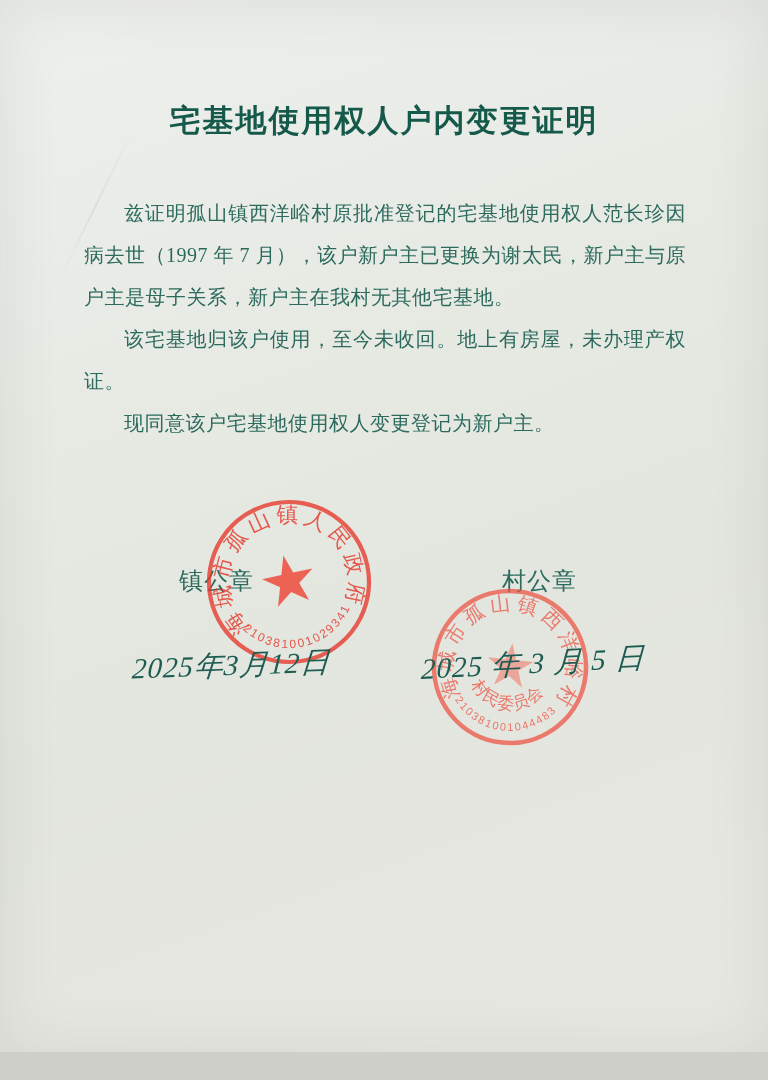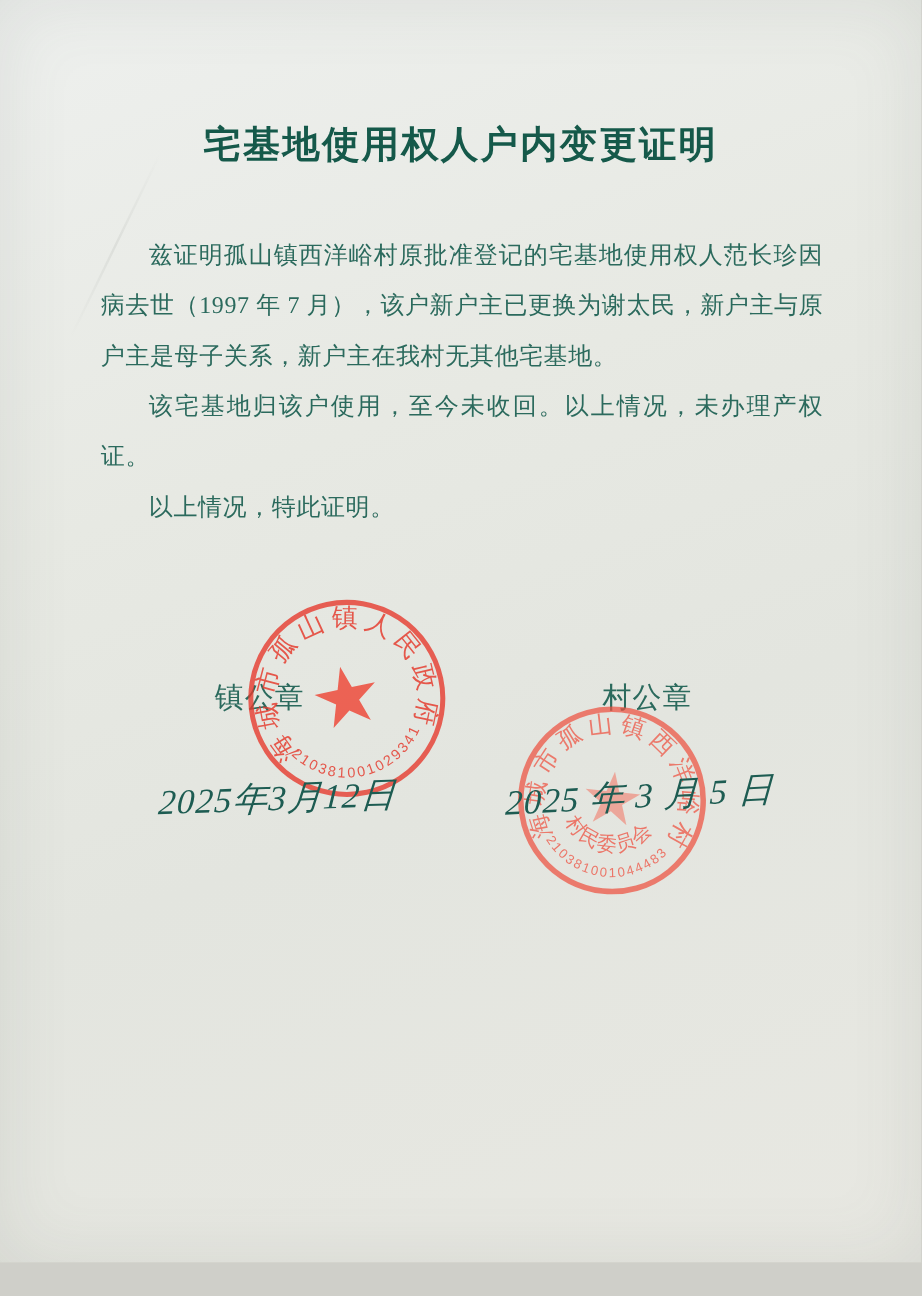--- a/index.html
+++ b/index.html
@@ -54,22 +54,22 @@
 <body>
 
 <div class="page">
 
   <div class="crease"></div>
 
   <h1 class="title">宅基地使用权人户内变更证明</h1>
 
   <div class="body-text">
     <p>兹证明孤山镇西洋峪村原批准登记的宅基地使用权人范长珍因病去世（1997 年 7 月），该户新户主已更换为谢太民，新户主与原户主是母子关系，新户主在我村无其他宅基地。</p>
-    <p>该宅基地归该户使用，至今未收回。以上情况，未办理产权证。</p>
-    <p>以上情况，特此证明。</p>
+    <p>该宅基地归该户使用，至今未收回。地上有房屋，未办理产权证。</p>
+    <p>现同意该户宅基地使用权人变更登记为新户主。</p>
   </div>
 
   <div class="seal-label town">镇公章</div>
   <div class="seal-label village">村公章</div>
 
   <div class="seal town-seal">
     <svg width="220" height="220" viewBox="-110 -110 220 220">
       <defs>
         <path id="town-ring-arc" d="M -42.4,42.4 A 60,60 0 1 1 42.4,42.4" fill="none"></path>
         <path id="town-num-arc" d="M -57.2,33 A 66,66 0 0 0 57.2,33" fill="none"></path>

